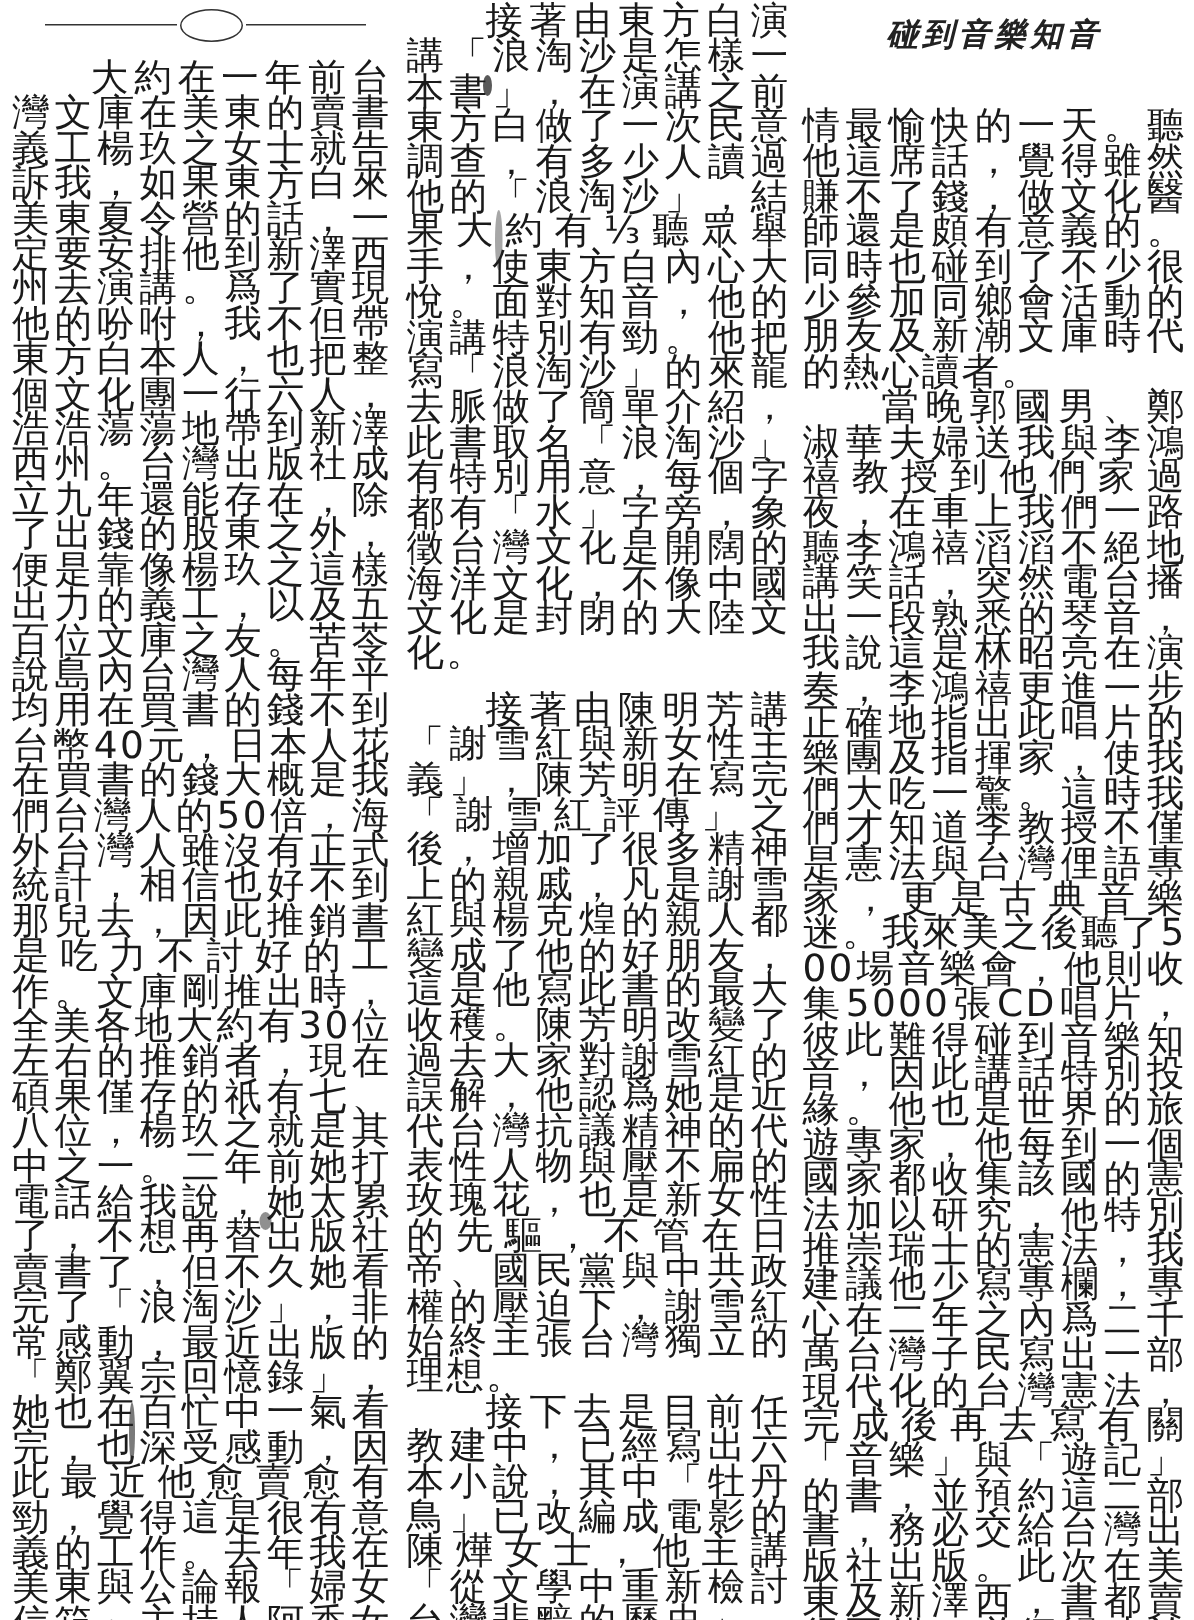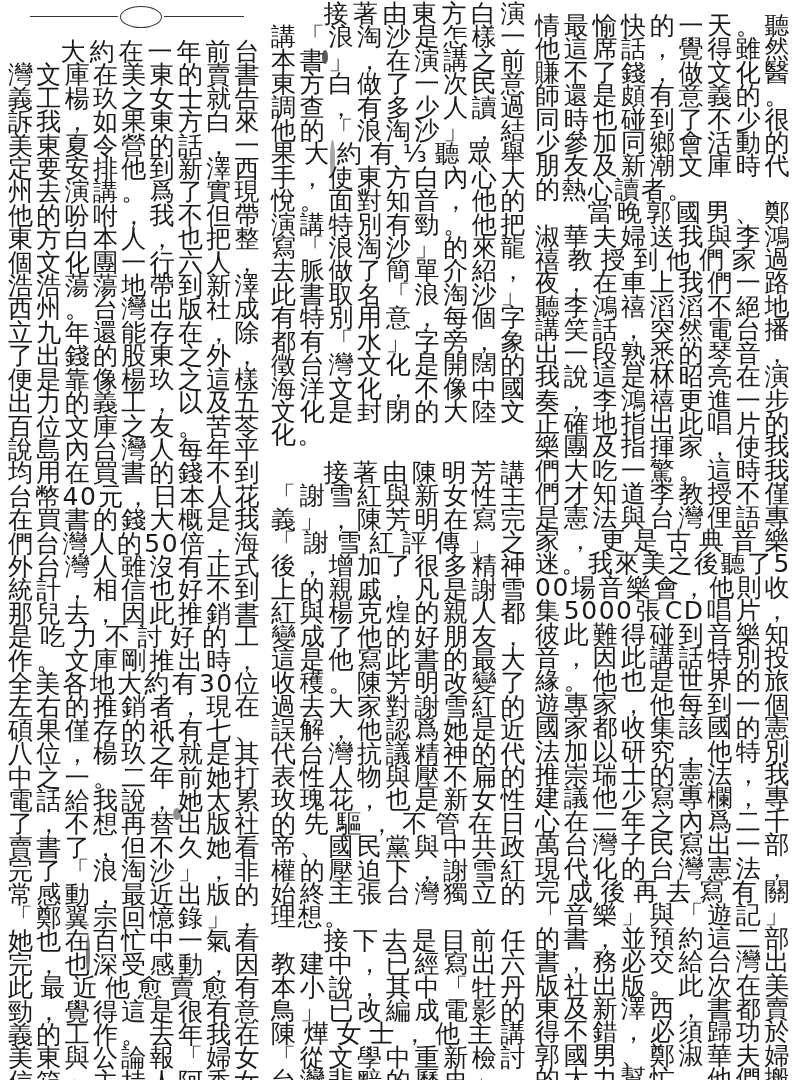--- a/index.html
+++ b/index.html
@@ -68,20 +68,21 @@
 
 <div class="col col2">
   <p class="para p-first">接著由東方白演講「浪淘沙是怎樣一本書」，在演講之前東方白做了一次民意調查，有多少人讀過他的「浪淘沙」，結果大約有⅓聽眾舉手，使東方白內心大悅。面對知音，他的演講特別有勁。他把寫「浪淘沙」的來龍去脈做了簡單介紹，此書取名「浪淘沙」有特別用意，每個字都有「水」字旁，象徵台灣文化是開闊的海洋文化，不像中國文化是封閉的大陸文化。</p>
   <div class="gap"></div>
   <p class="para">接著由陳明芳講「謝雪紅與新女性主義」，陳芳明在寫完「謝雪紅評傳」之後，增加了很多精神上的親戚，凡是謝雪紅與楊克煌的親人都變成了他的好朋友，這是他寫此書的最大收穫。陳芳明改變了過去大家對謝雪紅的誤解，他認爲她是近代台灣抗議精神的代表性人物與壓不扁的玫瑰花，也是新女性的先驅，不管在日帝、國民黨與中共政權的壓迫下，謝雪紅始終主張台灣獨立的理想。</p>
   <p class="para">接下去是目前任教建中，已經寫出六本小說，其中「牡丹鳥」已改編成電影的陳燁女士，他主講「從文學中重新檢討台灣悲黯的歷史」。陳燁此次旅美之行，除了參加台灣文學研究會年會之外，便是來海外訪問一些名小說家，準備出版「現代台灣小說名家訪問錄」。此次文化演講團中，祇有她是女性講員，增加了不少活潑的氣氛，她的口才與她的小說一樣一瀉千里，她講完後，聽眾給她熱烈的掌聲。</p>
   <p class="para">最後由苦苓主講「政治與愛情」。苦苓不愧是職業演說家，他把「政治與愛情」這二個不相干的東西，緊密地連在一起，使聽眾中原來祇對愛情有興趣的女性，也開始關懷起政治，原來只對政治有興趣的男性，也開始關懷愛情的層面。苦苓的演講像JOHNNY CARSON的獨白一樣，每講一段話，就引起聽眾的開懷大笑，但他的結尾總是很嚴肅的。他說鄭南榕像中國革命烈士林覺民一樣，他爲了對全體台灣人的大愛，犧牲了他個人對妻子與女兒的私愛，這種精神，值得我們全體台灣人的敬佩。他講完後，全體起立鼓掌，帶來了演講會的高潮。最後我以五分鐘的時間，感謝謝牧師、楊玖之、蔡明殿及各主辦單位和所有台灣文庫之友，並期待透過基金會的幫忙，台灣出版社能把日本學者已整理出來的二百萬字的「台灣原著民神話」，翻譯成漢文出版，並出版台灣三十年代傑出作家呂赫若、張文環、楊逵、賴和等人的全集，把祖先留下來的文化，有系統的整理出來。結束時，我問聽眾對我這位「台灣文化大廚」今晚燒出來的「台灣文化的精神饗宴」滿意不滿意，大家以如雷的掌聲表示滿意，最後在賓主盡歡中結束這次新澤西州有史以來最精彩的「台灣文化講座」。</p>
 </div>
 
 <div class="col col3">
+  <div class="heading">碰到音樂知音</div>
   <div class="gap"></div>
   <p class="para noindent">情最愉快的一天。聽他這席話，覺得雖然賺不了錢，做文化醫師還是頗有意義的。同時也碰到了不少很少參加同鄉會活動的朋友及新潮文庫時代的熱心讀者。</p>
   <p class="para">當晚郭國男、鄭淑華夫婦送我與李鴻禧教授到他們家過夜，在車上我們一路聽李鴻禧滔滔不絕地講笑話，突然電台播出一段熟悉的琴音，我說這是林昭亮在演奏，李鴻禧更進一步正確地指出此唱片的樂團及指揮家，使我們大吃一驚。這時我們才知道李教授不僅是憲法與台灣俚語專家，更是古典音樂迷。我來美之後聽了500場音樂會，他則收集5000張CD唱片，彼此難得碰到音樂知音，因此講話特別投緣。他也是世界的旅遊專家，他每到一個國家都收集該國的憲法加以研究，他特別推崇瑞士的憲法，我建議他少寫專欄，專心在二年之內爲二千萬台灣子民寫出一部現代化的台灣憲法，完成後再去寫有關「音樂」與「遊記」的書，並預約這二部書，務必交給台灣出版社出版。此次在美東及新澤西，書都賣得不錯，必須歸功於郭國男、鄭淑華夫婦的大力幫忙，他們搬書、賣書、收錢，完全是義務，同時兼司機，臨睡前又做可口的宵夜給我和李教授享受。事實上我與他們都是初次見面，文庫九年的辛酸都在此行中獲得了淨化與美化。</p>
 </div>
 
 <div class="speck" style="left:322px;top:50px;width:6px;height:14px;"></div>
 <div class="speck" style="left:330px;top:140px;width:5px;height:40px;opacity:0.4;"></div>
 <div class="speck" style="left:173px;top:808px;width:8px;height:12px;opacity:0.5;"></div>
 <div class="speck" style="left:86px;top:935px;width:4px;height:40px;opacity:0.6;"></div>
 

